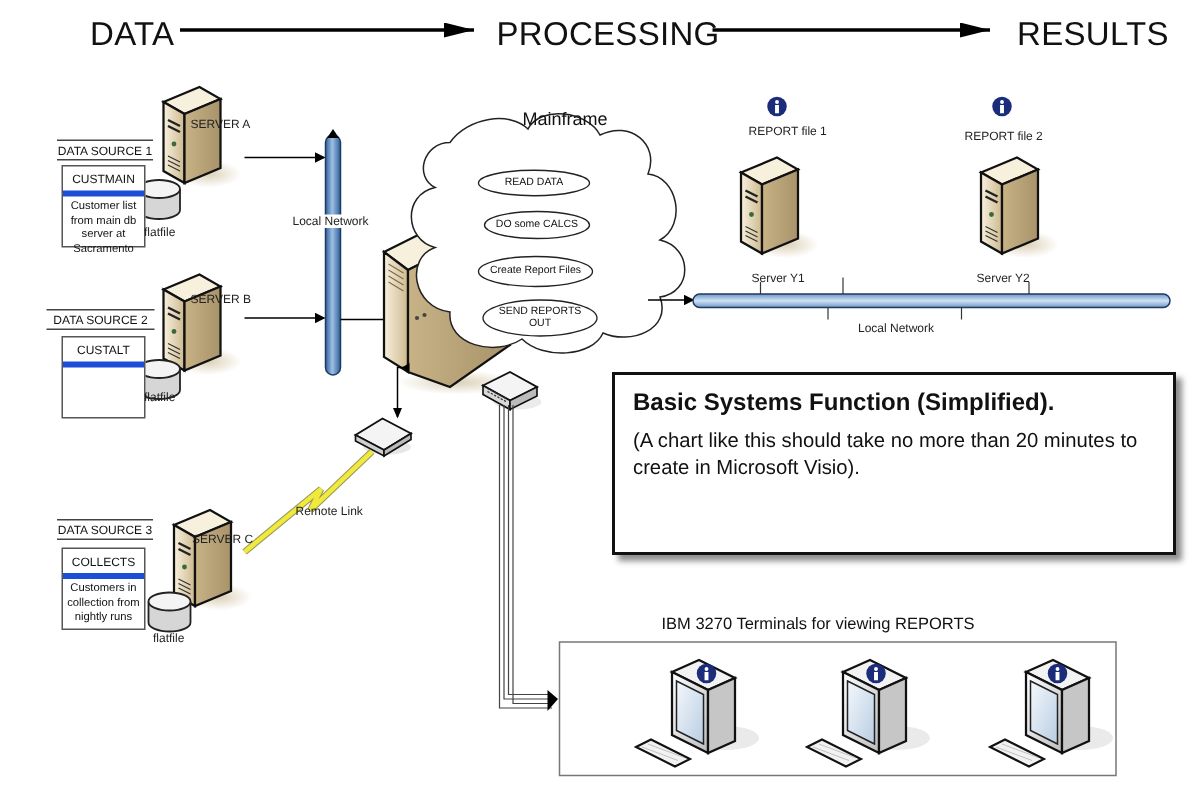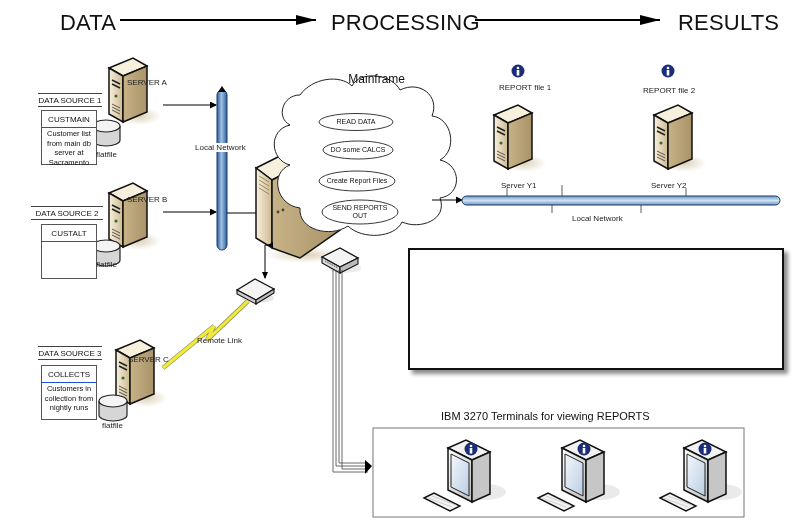--- a/index.html
+++ b/index.html
@@ -3,21 +3,21 @@
 <meta charset="utf-8">
 <style>
   html, body { margin: 0; padding: 0; background: #ffffff; }
   body { width: 800px; height: 525px; position: relative; overflow: hidden; font-family: "Liberation Sans", sans-serif; color: #111; }
   #canvas { position: absolute; left: 0; top: 0; width: 800px; height: 525px; }
   .abs { position: absolute; }
   .phase { font-size: 22px; color: #111; letter-spacing: 0.2px; white-space: nowrap; }
   .small { font-size: 8px; color: #222; white-space: nowrap; }
   .ds-title { font-size: 8px; text-align: center; border-top: 1px solid #444; border-bottom: 1px solid #444; padding: 2px 0 1px; white-space: nowrap; }
   .ds-box { border: 1px solid #555; background: #fff; }
-  .ds-box-head { font-size: 8px; text-align: center; border-bottom: 1px solid #1d4ed8; padding: 4px 0 3px; }
+  .ds-box-head { font-size: 8px; text-align: center; border-bottom: 4px solid #1d4ed8; padding: 4px 0 3px; }
   .ds-box-body { font-size: 7.5px; text-align: center; line-height: 9.5px; padding: 1px 1px; }
   .task { font-size: 7px; text-align: center; line-height: 8px; display: flex; align-items: center; justify-content: center; }
   .note { border: 2px solid #111; background: #fff; box-shadow: 4px 4px 4px rgba(0,0,0,0.45); }
   .note-title { font-size: 16px; font-weight: bold; margin: 10px 0 0 12px; white-space: nowrap; }
   .note-body { font-size: 13.5px; margin: 7px 0 0 12px; line-height: 18px; }
   .cloud-title { font-size: 12px; text-align: right; line-height: 18px; }
 </style>
 </head>
 <body>
 
@@ -251,15 +251,17 @@
 <div class="abs task" style="left:323px; top:142px; width:70px; height:16px;">DO some CALCS</div>
 <div class="abs task" style="left:319px; top:172px; width:76px; height:18px;">Create Report Files</div>
 <div class="abs task" style="left:330px; top:201px; width:60px; height:22px;">SEND REPORTS OUT</div>
 
 <div class="abs small" style="left:499px; top:83px;">REPORT file 1</div>
 <div class="abs small" style="left:643px; top:86px;">REPORT file 2</div>
 <div class="abs small" style="left:501px; top:181px;">Server Y1</div>
 <div class="abs small" style="left:651px; top:181px;">Server Y2</div>
 
 <div class="abs note" style="left:408px; top:248px; width:372px; height:118px;">
+  <div class="note-title">Basic Systems Function (Simplified).</div>
+  <div class="note-body">(A chart like this should take no more than 20 minutes to create in Microsoft Visio).</div>
 </div>
 
 <div class="abs" style="left:441px; top:410px; font-size:11px; white-space:nowrap;">IBM 3270 Terminals for viewing REPORTS</div>
 
 </body></html>

